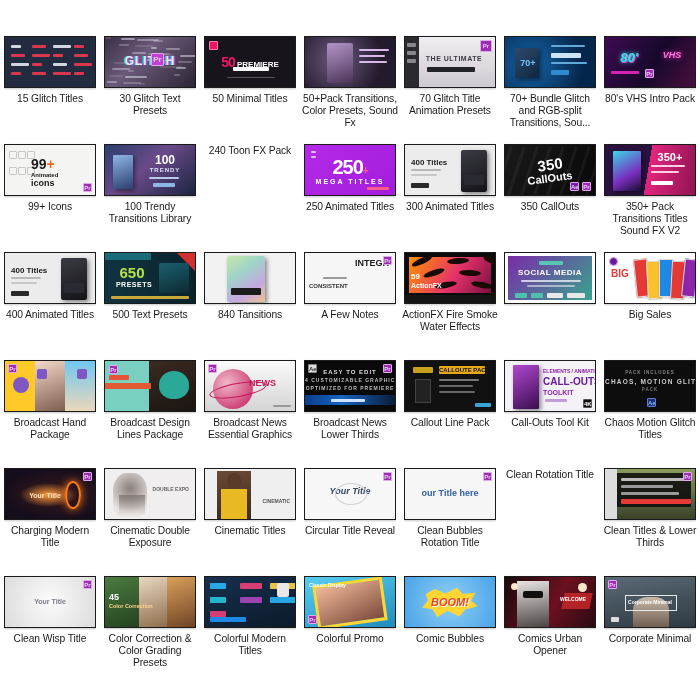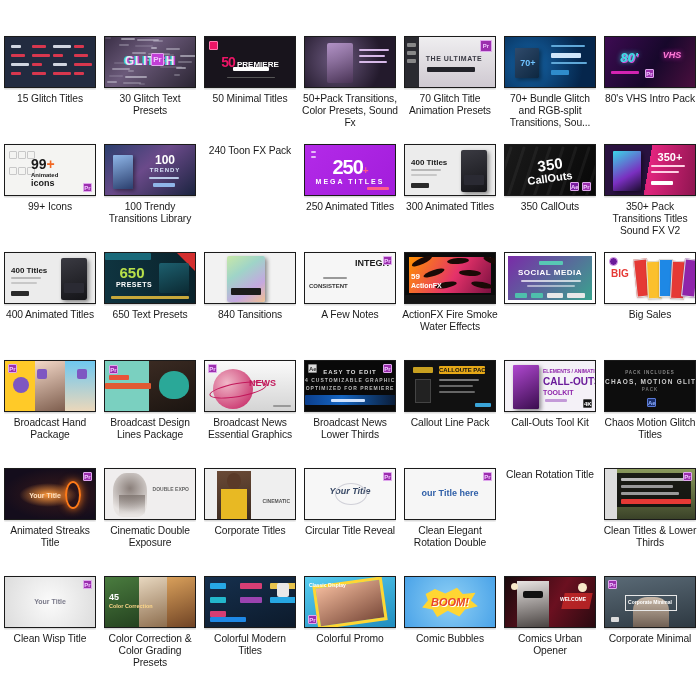--- a/index.html
+++ b/index.html
@@ -322,21 +322,21 @@
         <div class="thumb">
           <div style="position:absolute;inset:0;background:linear-gradient(90deg,#0f3440,#0a222b)"></div>
         <div class="bar" style="left:0;top:0;width:46px;height:7px;background:#1a6a7a"></div>
         <div class="lyr" style="right:0;top:0;width:0;height:0;border-top:18px solid #d32f2f;border-left:18px solid transparent"></div>
         <div class="ttl" style="left:4px;right:auto;width:46px;top:12px;font-size:15px;color:#b8e04a;text-shadow:1px 1px 0 #16323a">650</div>
         <div class="ttl" style="left:4px;right:auto;width:50px;top:28px;font-size:7px;color:#fff;letter-spacing:.5px">PRESETS</div>
         <div class="lyr" style="right:6px;top:10px;width:30px;height:30px;background:linear-gradient(160deg,#1d5f6e,#0b2a33);border-radius:2px"></div>
         <div class="bar" style="left:6px;bottom:4px;width:78px;height:3px;background:#c8a83a"></div>
         </div>
       </div>
-      <div class="caption">650 Text Presets</div>
+      <div class="caption">500 Text Presets</div>
     </div>
     <div class="cell">
       <div class="thumb-wrap">
         <div class="thumb">
           <div style="position:absolute;inset:0;background:#f2f2f2"></div>
         <div class="box3d" style="left:22px;top:3px;width:38px;height:46px;background:linear-gradient(145deg,#c8e8a8,#9fd4c8 35%,#c4a8e0 70%,#f0c090);border-radius:2px"></div>
         <div class="bar" style="left:26px;bottom:8px;width:30px;height:7px;background:#1b1b1b"></div>
         </div>
       </div>
       <div class="caption">840 Tansitions</div>
@@ -505,21 +505,21 @@
     <div class="cell">
       <div class="thumb-wrap">
         <div class="thumb">
           <div style="position:absolute;inset:0;background:radial-gradient(ellipse at 60% 50%, #3a1a1a, #140d1c 75%)"></div>
         <div class="lyr" style="left:14px;top:14px;width:58px;height:24px;border-radius:50%;background:radial-gradient(ellipse,#ff9a3c,rgba(255,122,24,0) 70%)"></div>
         <div class="lyr" style="right:14px;top:12px;width:16px;height:28px;border:2px solid #ff7a18;border-radius:50%;box-shadow:0 0 8px #ff7a18"></div>
         <div class="ttl" style="left:14px;right:24px;top:23px;font-size:7px;color:#ffe0c0">Your Title</div>
         <div class="pr-badge" style="right:3px;top:3px;background:#9b2fae">Pr</div>
         </div>
       </div>
-      <div class="caption">Animated Streaks Title</div>
+      <div class="caption">Charging Modern Title</div>
     </div>
     <div class="cell">
       <div class="thumb-wrap">
         <div class="thumb">
           <div style="position:absolute;inset:0;background:#f0eeee"></div>
         <div class="lyr" style="left:8px;top:4px;width:34px;height:44px;background:radial-gradient(circle at 50% 35%,#8a7f7a,#e8e4e2 72%);border-radius:40% 40% 30% 30%"></div>
         <div class="lyr" style="left:14px;top:26px;width:26px;height:20px;background:linear-gradient(180deg,rgba(120,110,105,.7),rgba(240,238,238,0))"></div>
         <div class="ttl" style="right:6px;left:auto;width:44px;top:18px;font-size:5px;color:#666;text-align:right">DOUBLE EXPO</div>
         </div>
       </div>
@@ -528,42 +528,42 @@
     <div class="cell">
       <div class="thumb-wrap">
         <div class="thumb">
           <div style="position:absolute;inset:0;background:#efefef"></div>
         <div class="lyr" style="left:12px;top:2px;width:34px;height:50px;background:linear-gradient(170deg,#6a4a36,#3a2a20)"></div>
         <div class="lyr" style="left:16px;top:20px;width:26px;height:30px;background:#e8b923"></div>
         <div class="lyr" style="left:22px;top:4px;width:14px;height:16px;background:#5a3a28;border-radius:50%"></div>
         <div class="ttl" style="right:5px;left:auto;width:40px;top:30px;font-size:5px;color:#555;text-align:right">CINEMATIC</div>
         </div>
       </div>
-      <div class="caption">Corporate Titles</div>
+      <div class="caption">Cinematic Titles</div>
     </div>
     <div class="cell">
       <div class="thumb-wrap">
         <div class="thumb">
           <div style="position:absolute;inset:0;background:#f7f7f7"></div>
         <div class="ttl" style="top:18px;font-size:9px;color:#3a4a66;font-style:italic">Your Title</div>
         <div class="lyr" style="left:30px;top:14px;width:32px;height:22px;border:1px solid #d0d0d8;border-radius:50%"></div>
         <div class="pr-badge" style="right:3px;top:3px;background:#9b2fae">Pr</div>
         </div>
       </div>
       <div class="caption">Circular Title Reveal</div>
     </div>
     <div class="cell">
       <div class="thumb-wrap">
         <div class="thumb">
           <div style="position:absolute;inset:0;background:#f6f6f6"></div>
         <div class="ttl" style="top:20px;font-size:9px;color:#2f5fa8">our Title here</div>
         <div class="pr-badge" style="right:3px;top:3px;background:#9b2fae">Pr</div>
         </div>
       </div>
-      <div class="caption">Clean Elegant Rotation Double</div>
+      <div class="caption">Clean Bubbles Rotation Title</div>
     </div>
     <div class="cell">
       <div class="caption">Clean Rotation Title</div>
     </div>
     <div class="cell">
       <div class="thumb-wrap">
         <div class="thumb">
           <div style="position:absolute;inset:0;background:linear-gradient(180deg,#8a9a5c,#3a4228)"></div>
         <div class="lyr" style="left:12px;top:4px;right:4px;bottom:12px;background:rgba(12,12,12,.88)"></div>
         <div class="bar" style="left:16px;top:9px;width:64px;height:3px;background:#bbb"></div>

